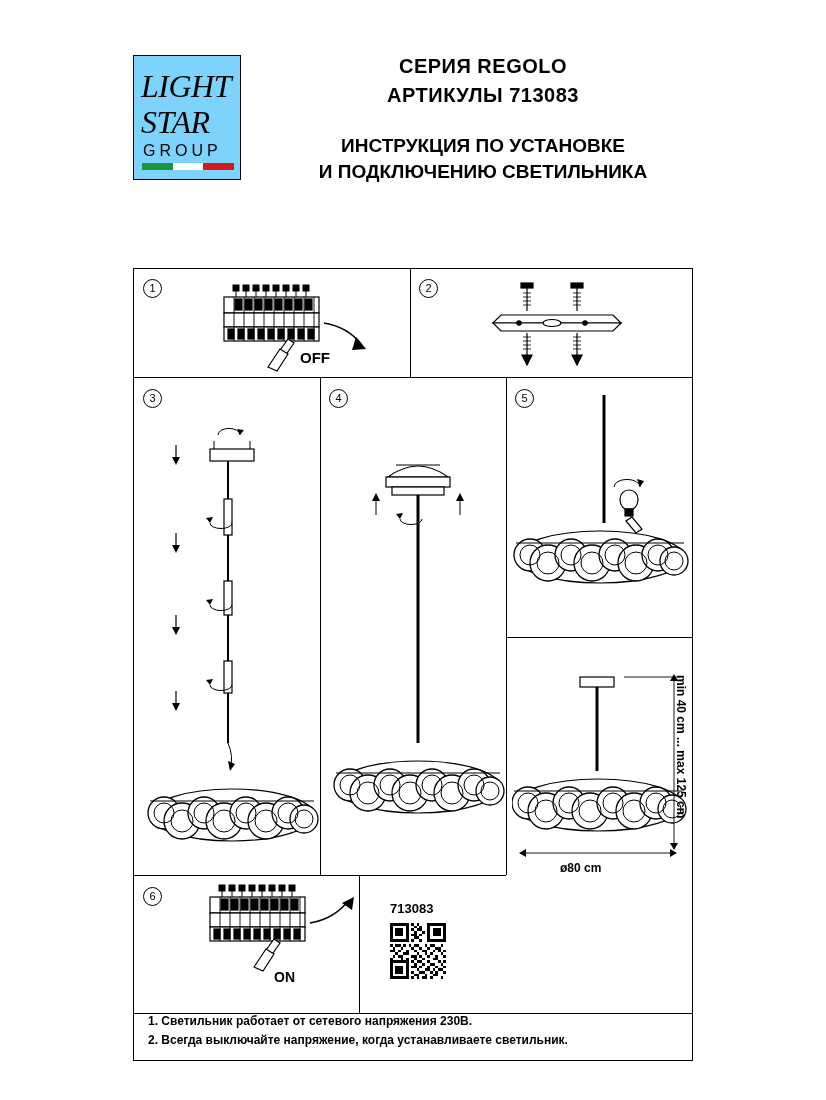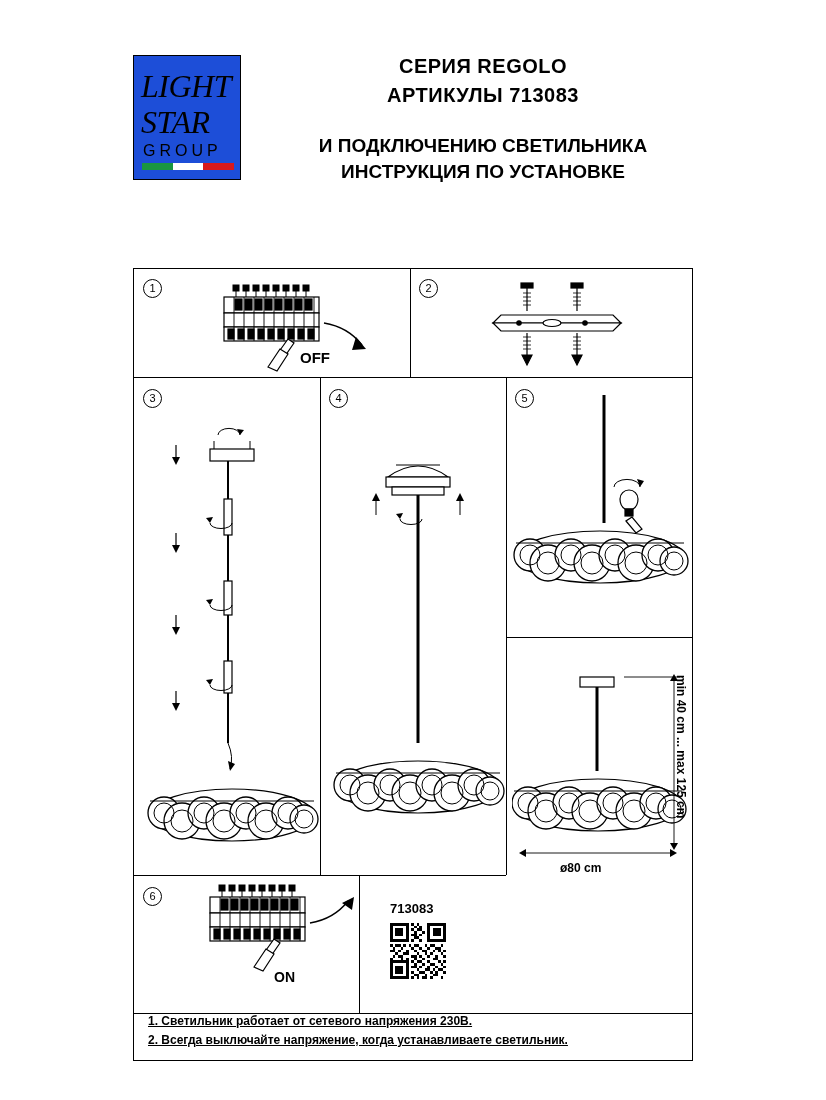--- a/index.html
+++ b/index.html
@@ -31,21 +31,21 @@
     width: 570px;
     height: 140px;
   }
   .logo-box {
     position: absolute;
     left: 0; top: 0;
     width: 108px;
     height: 125px;
     border: 1px solid #000;
     box-sizing: border-box;
-    background: #1d4ed8;
+    background: #7dd3fc;
   }
   .logo-light {
     position: absolute;
     left: 7px;
     top: 12px;
     font-family: "Liberation Serif", serif;
     font-style: italic;
     font-size: 32px;
     letter-spacing: -0.5px;
     color: #000;
@@ -169,21 +169,20 @@
   }
 
   .notes {
     position: absolute;
     left: 14px;
     right: 10px;
     bottom: 10px;
     font-size: 12px;
     font-weight: bold;
     line-height: 1.6;
-    text-decoration: underline;
   }
 
   .qr {
     position: absolute;
   }
   .qr-code {
     width: 56px;
     height: 56px;
     image-rendering: pixelated;
   }
@@ -206,22 +205,22 @@
         <span style="background:#1a9641"></span>
         <span style="background:#ffffff"></span>
         <span style="background:#d7191c"></span>
       </div>
     </div>
 
     <div class="title-block">
       <div class="series-line">СЕРИЯ REGOLO</div>
       <div class="art-line">АРТИКУЛЫ 713083</div>
       <div class="instr-line">
+        <div>ИНСТРУКЦИЯ ПО УСТАНОВКЕ</div>
         <div>И ПОДКЛЮЧЕНИЮ СВЕТИЛЬНИКА</div>
-        <div>ИНСТРУКЦИЯ ПО УСТАНОВКЕ</div>
       </div>
     </div>
 
   </div>
 
   <div class="frame">
 
     <div class="hline" style="left:0; top:108px; width:558px;"></div>
     <div class="vline" style="left:276px; top:0; height:108px;"></div>
 

